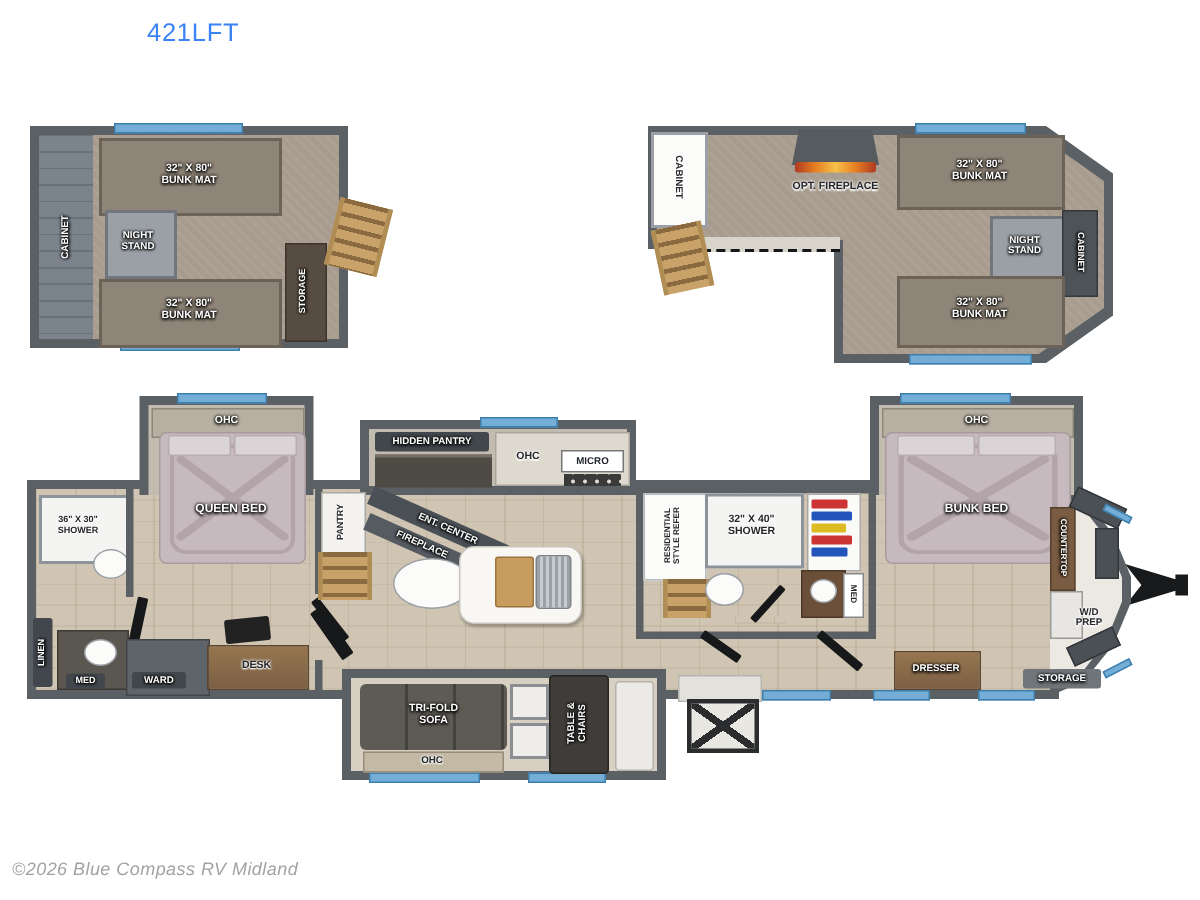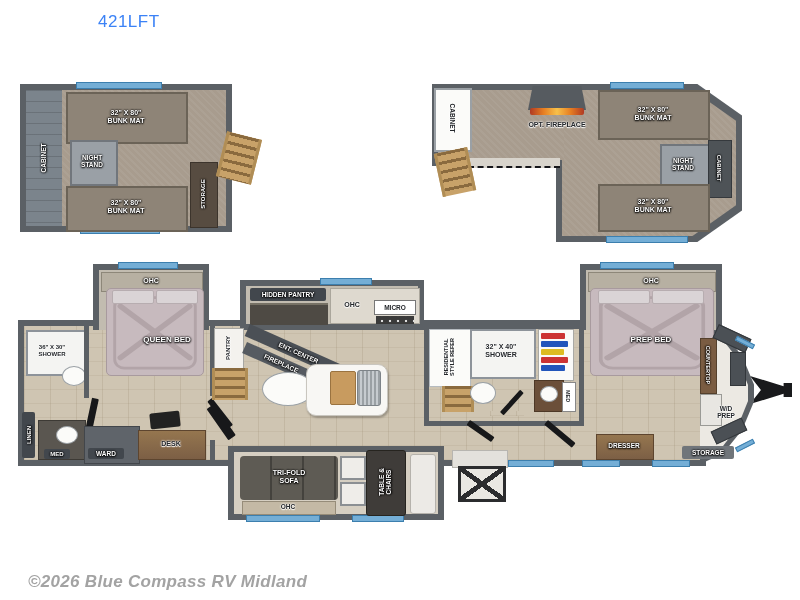--- a/index.html
+++ b/index.html
@@ -31,21 +31,21 @@
   .lbl{font-weight:bold;color:#fff;text-align:center;line-height:1.12;letter-spacing:0;
        text-shadow:0 0 2px #000,0 0 2px #000,0 1px 2px #000;}
   .dk{color:#24272b;text-shadow:0 0 2px #fff,0 0 2px #fff,0 1px 1px #fff;}
   .f8{font-size:8px;} .f7{font-size:7px;} .f65{font-size:6.5px;} .f6{font-size:6px;} .f55{font-size:5.5px;}
   .v{transform:translate(-50%,-50%) rotate(-90deg);white-space:nowrap;}
   .v90{transform:translate(-50%,-50%) rotate(90deg);white-space:nowrap;}
   .vm{transform:translate(-50%,-50%) rotate(-90deg);}
   .ctr{transform:translate(-50%,-50%);}
   .flame{background:linear-gradient(90deg,#b03a23,#e67e22,#f7c04a,#e67e22,#b03a23);border-radius:2px;}
   .title{font-size:17px;color:#3b82f6;letter-spacing:.5px;}
-  .copy{font-size:17px;font-weight:bold;font-style:italic;color:#a3a3a3;letter-spacing:.3px;margin-left:20px;}
+  .copy{font-size:12px;font-weight:normal;font-style:italic;color:#a3a3a3;letter-spacing:.3px;}
   .clothes{display:flex;flex-direction:column;gap:2px;padding:3px 2px;}
   .cl{height:6px;border-radius:1px;}
   .steps{border:3px solid #2b2c2e;background-color:#e9e7e2;
          background-image:linear-gradient(to top right,transparent 45%,#2b2c2e 45% 55%,transparent 55%),
                           linear-gradient(to bottom right,transparent 45%,#2b2c2e 45% 55%,transparent 55%);}
   .stove{background-color:#3a3a3a;background-image:radial-gradient(circle,#ddd 1px,transparent 1.6px);background-size:8px 6px;background-position:2px 2px;}
   .sinkstripe{background:repeating-linear-gradient(90deg,#9aa0a4 0 2px,#c6cbcf 2px 4px);border:1px solid #7d8388;border-radius:3px;}
   .oval{background:#fbfbf9;border:1px solid #9aa0a5;border-radius:50%;}
 </style>
 </head>
@@ -154,21 +154,21 @@
   <div class="abs wall" style="left:84px;top:438px;width:5px;height:22px;"></div>
 
   <div class="abs bed" style="left:106px;top:288px;width:96px;height:86px;">
     <svg width="100%" height="100%" viewBox="0 0 100 100" preserveAspectRatio="none">
         <path d="M14 20 L86 80 M86 20 L14 80" stroke="#b2a4a8" stroke-width="6" fill="none" stroke-linecap="round"></path>
         <rect x="8" y="10" width="84" height="82" rx="10" fill="none" stroke="#b2a4a8" stroke-width="3"></rect>
       </svg>
   </div>
   <div class="abs pillow" style="left:112px;top:290px;width:40px;height:12px;"></div>
   <div class="abs pillow" style="left:156px;top:290px;width:40px;height:12px;"></div>
-  <div class="abs lbl f8 ctr" style="left:154px;top:340px;white-space:nowrap;padding-left:26px;">QUEEN BED</div>
+  <div class="abs lbl f8 ctr" style="left:154px;top:340px;white-space:nowrap;">QUEEN BED</div>
   <div class="abs swing" style="left:88px;top:398px;width:7px;height:38px;transform:rotate(12deg);"></div>
   <div class="abs" style="left:84px;top:426px;width:54px;height:36px;background:#5f646a;border:1px solid #42464b;"></div>
   <div class="abs badge" style="left:88px;top:448px;width:36px;height:11px;">
       <span class="lbl f65">WARD</span>
     </div>
   <div class="abs" style="left:150px;top:412px;width:30px;height:16px;background:#222;transform:rotate(-6deg);border-radius:2px;"></div>
   <div class="abs woodbox" style="left:138px;top:430px;width:66px;height:28px;"></div>
   <div class="abs lbl dk f7 ctr" style="left:171px;top:444px;">DESK</div>
   <div class="abs wall" style="left:210px;top:326px;width:5px;height:70px;"></div>
   <div class="abs wall" style="left:210px;top:440px;width:5px;height:20px;"></div>
@@ -215,21 +215,21 @@
   <div class="abs swing" style="left:500px;top:412px;width:30px;height:5px;transform:rotate(-48deg);transform-origin:0 0;"></div>
 
   <div class="abs bed" style="left:590px;top:288px;width:122px;height:86px;">
     <svg width="100%" height="100%" viewBox="0 0 100 100" preserveAspectRatio="none">
         <path d="M14 20 L86 80 M86 20 L14 80" stroke="#b2a4a8" stroke-width="6" fill="none" stroke-linecap="round"></path>
         <rect x="8" y="10" width="84" height="82" rx="10" fill="none" stroke="#b2a4a8" stroke-width="3"></rect>
       </svg>
   </div>
   <div class="abs pillow" style="left:598px;top:290px;width:50px;height:12px;"></div>
   <div class="abs pillow" style="left:652px;top:290px;width:50px;height:12px;"></div>
-  <div class="abs lbl f8 ctr" style="left:651px;top:340px;white-space:nowrap;">PREP BED</div>
+  <div class="abs lbl f8 ctr" style="left:651px;top:340px;white-space:nowrap;">BUNK BED</div>
   <div class="abs swing" style="left:548px;top:420px;width:36px;height:6px;transform:rotate(40deg);transform-origin:0 0;"></div>
   <div class="abs woodbox" style="left:596px;top:434px;width:56px;height:24px;"></div>
   <div class="abs lbl f65 ctr" style="left:624px;top:446px;">DRESSER</div>
   <div class="abs win" style="left:582px;top:460px;width:36px;height:5px;"></div>
   <div class="abs win" style="left:652px;top:460px;width:36px;height:5px;"></div>
   <div class="abs win" style="left:508px;top:460px;width:44px;height:5px;"></div>
 
   <div class="abs" style="left:700px;top:338px;width:15px;height:54px;background:#7a5c42;border:1px solid #54402c;"></div>
   <div class="abs lbl f55 v90" style="left:708px;top:365px;">COUNTERTOP</div>
   <div class="abs darkwin" style="left:714px;top:331px;width:34px;height:13px;transform:rotate(25deg);"></div>

